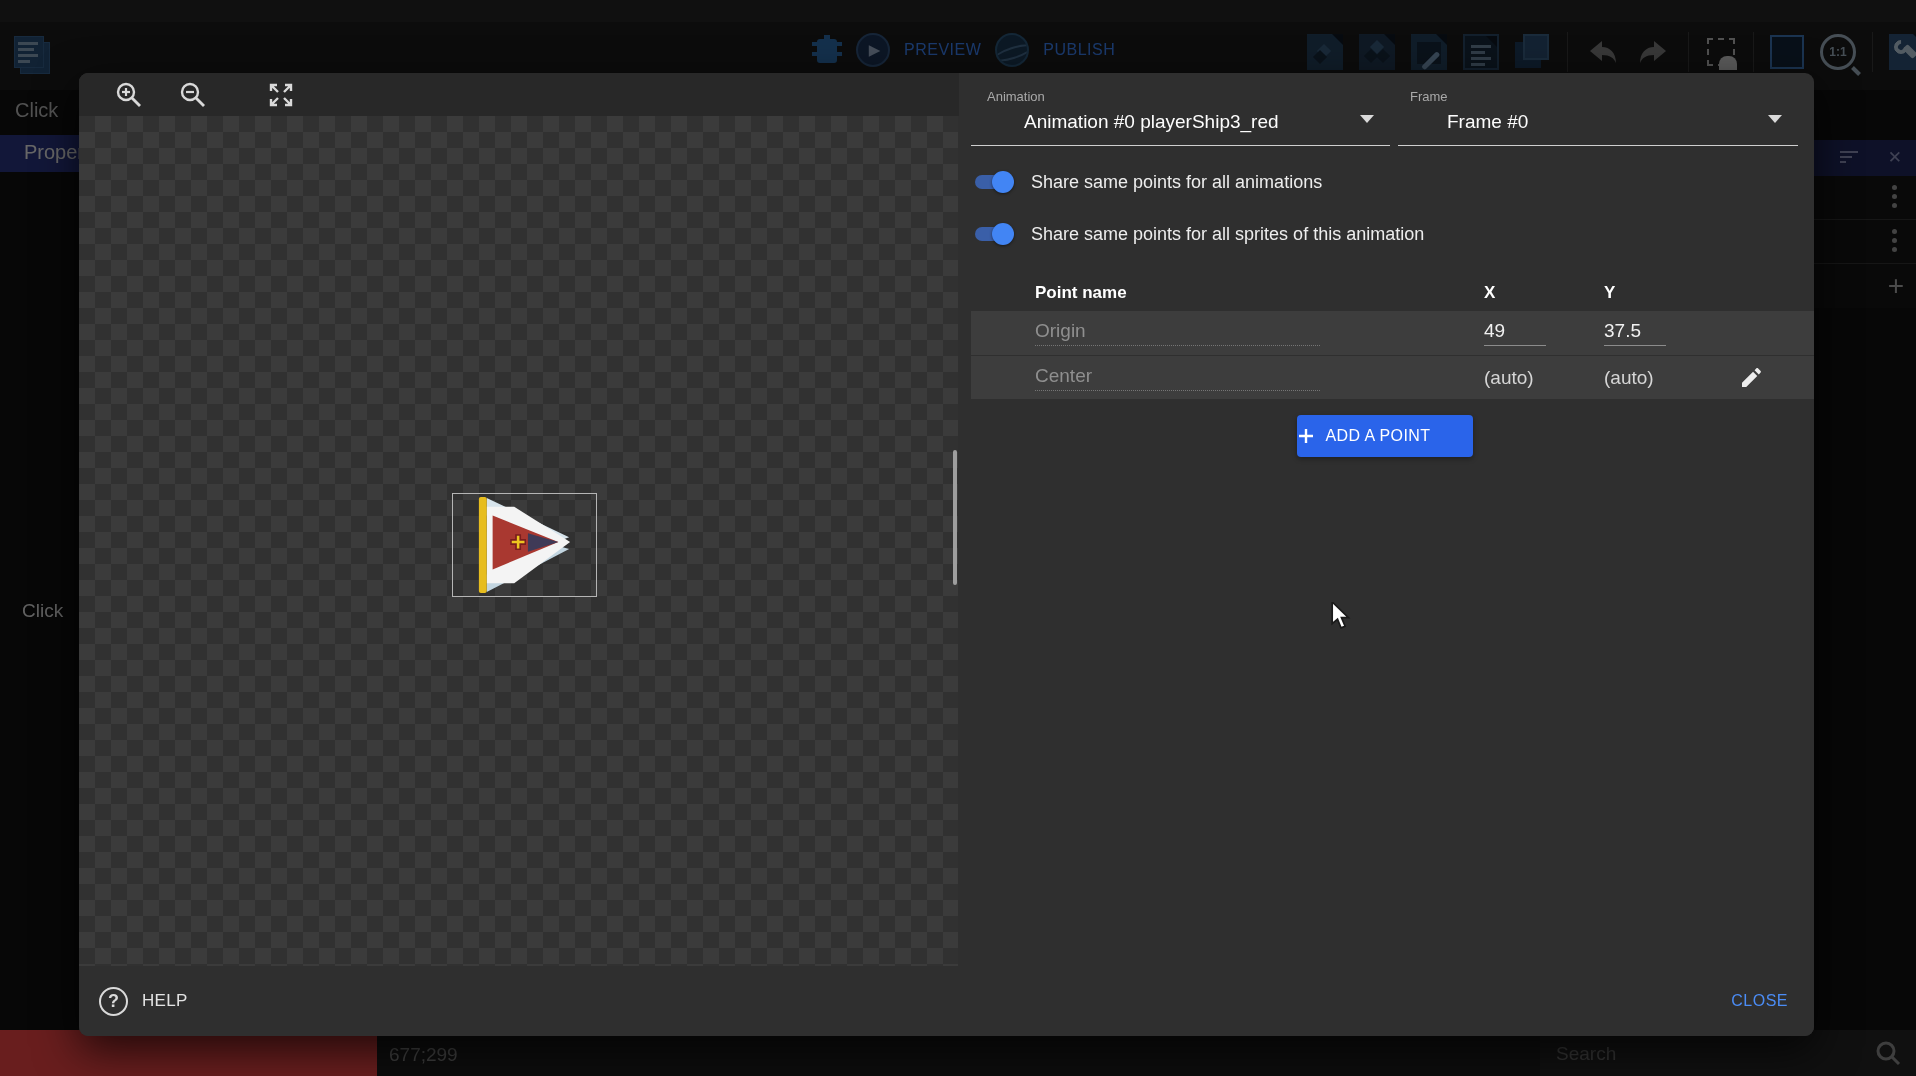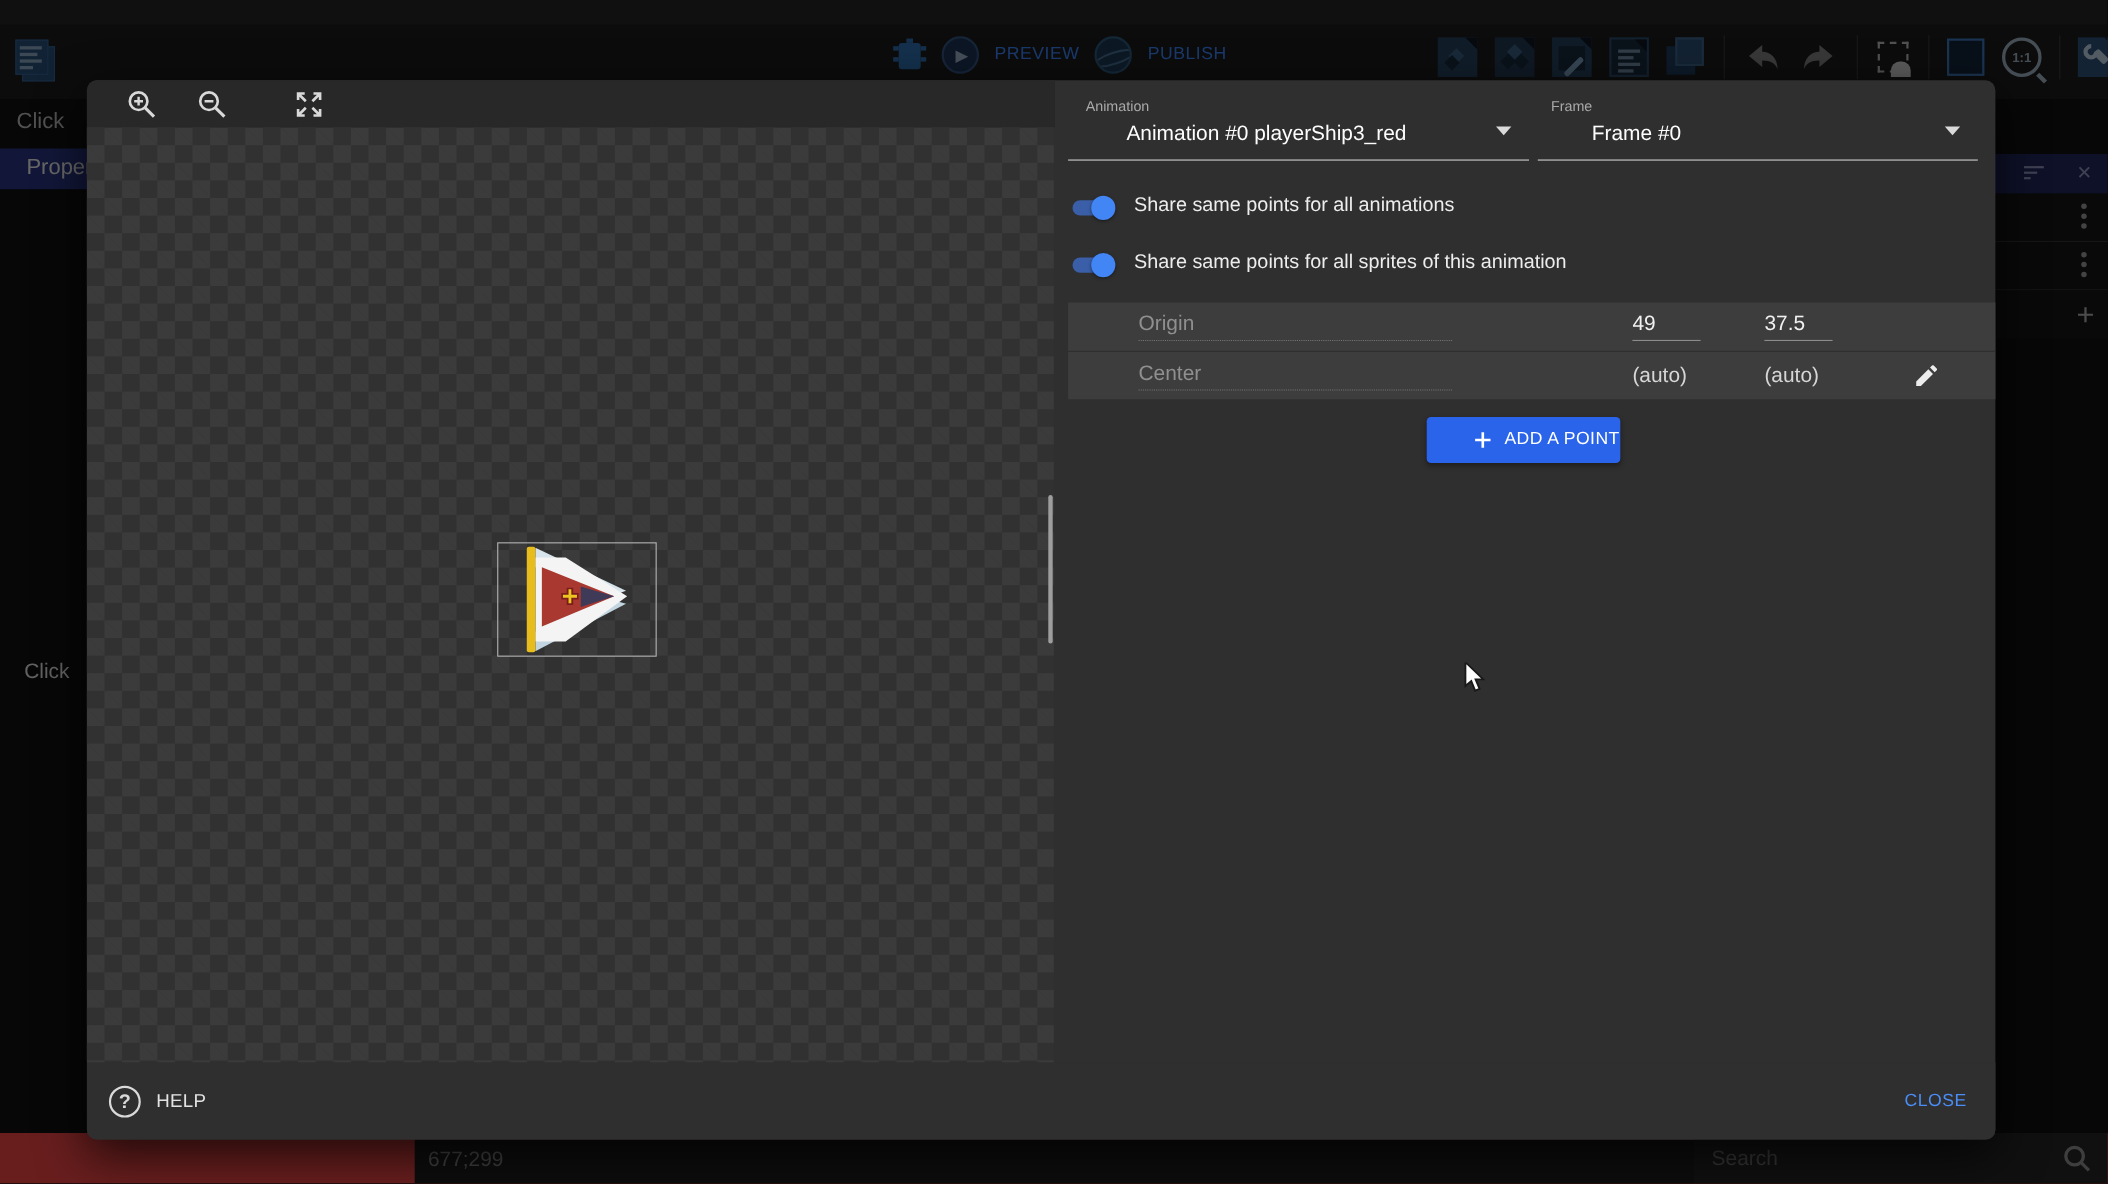--- a/index.html
+++ b/index.html
@@ -111,42 +111,42 @@
   .panel { position:absolute; left:880px; top:1px; width:855px; height:893px; padding:6px 16px 0 12px; }
   .dd-row { display:flex; gap:8px; height:66px; }
   .dd { position:relative; border-bottom:1px solid #cfcfcf; padding:9px 0 0 16px; cursor:pointer; }
   .dd-anim { width:419px; }
   .dd-frame { flex:1; padding-left:12px; }
   .dd-label { font-size:13px; color:#a9a9a9; }
   .dd-value { font-size:19px; color:#fdfdfd; margin-top:7px; white-space:nowrap;margin-left:37px; }
   .caret { position:absolute; right:16px; bottom:22px; width:0; height:0;
     border-left:7px solid transparent; border-right:7px solid transparent; border-top:8px solid #dadada; }
 
-  .toggle-row { display:flex; align-items:flex-end; height:30px; margin-top:22px; }
+  .toggle-row { display:flex; align-items:center; height:30px; margin-top:22px; }
   .toggle-row.first { margin-top:21px; }
   .switch { position:relative; width:36px; height:16px; margin-left:4px; cursor:pointer; }
   .switch .track { position:absolute; left:0; top:1px; width:36px; height:14px; border-radius:8px; background:#3a5fa8; }
   .switch .thumb { position:absolute; right:-3px; top:-3px; width:22px; height:22px; border-radius:50%;
     background:#4285f4; box-shadow:0 1px 3px rgba(0,0,0,0.5); }
   .toggle-label { margin-left:20px; font-size:18px; color:#ededed; }
 
   .ptable { margin-top:26px; width:843px; }
   .ptable .thead { display:grid; grid-template-columns:513px 120px 120px 1fr; height:36px; align-items:center;
     color:#ffffff; font-weight:bold; font-size:17px; }
   .cell-name-pad { padding-left:64px; }
   .prow { display:grid; grid-template-columns:513px 120px 120px 1fr; height:44px; align-items:center; background:#3d3d3d; }
   .prow + .prow { border-top:1px solid #2f2f2f; }
   .pt-name { margin-left:64px; width:285px; color:#8f8f8f; font-size:19px;
     border-bottom:1px dotted #757575; padding-bottom:3px; cursor:text; }
   .pt-val { width:62px; color:#f1f1f1; font-size:19px; border-bottom:1px solid #8c8c8c; padding-bottom:3px; cursor:text; }
   .pt-auto { color:#d6d6d6; font-size:19px; }
   .pt-edit { margin-left:14px; width:26px; height:26px; cursor:pointer; }
 
   .add-btn { margin:16px auto 0; width:176px; height:42px; background:#2a64ea; border:none; border-radius:4px;
-    display:flex; align-items:center; justify-content:flex-end; gap:11px; color:#fff; font-size:16px;
+    display:flex; align-items:center; justify-content:flex-start; gap:11px; color:#fff; font-size:16px;
     font-family:"Liberation Sans",sans-serif; letter-spacing:0.4px; cursor:pointer; box-shadow:0 2px 5px rgba(0,0,0,0.35); }
 
   .dlg-footer { position:absolute; left:0; bottom:0; width:1735px; height:70px; background:#2f2f2f;
     border-radius:0 0 9px 9px; display:flex; align-items:center; padding:0 26px 0 20px; }
   .help-wrap { display:flex; align-items:center; gap:14px; cursor:pointer; }
   .help-circ { width:29px; height:29px; border:2px solid #d9d9d9; border-radius:50%; color:#d9d9d9;
     font-size:18px; font-weight:bold; display:flex; align-items:center; justify-content:center; }
   .help-text { font-size:17px; color:#e3e3e3; letter-spacing:0.3px; }
   .close-btn { margin-left:auto; color:#4b8cf5; font-size:16px; letter-spacing:0.5px; cursor:pointer; background:none; border:none;
     font-family:"Liberation Sans",sans-serif; }
@@ -365,20 +365,26 @@
       </div>
       <div class="toggle-row">
         <div class="switch">
           <div class="track"></div>
             <div class="thumb"></div>
         </div>
         <span class="toggle-label">Share same points for all sprites of this animation</span>
       </div>
 
       <div class="ptable">
+        <div class="thead">
+          <span class="cell-name-pad">Point name</span>
+          <span>X</span>
+          <span>Y</span>
+          <span></span>
+        </div>
         <div class="prow">
           <span class="pt-name">Origin</span>
           <span class="pt-val">49</span>
           <span class="pt-val">37.5</span>
           <span></span>
         </div>
         <div class="prow">
           <span class="pt-name">Center</span>
           <span class="pt-auto">(auto)</span>
           <span class="pt-auto">(auto)</span>

